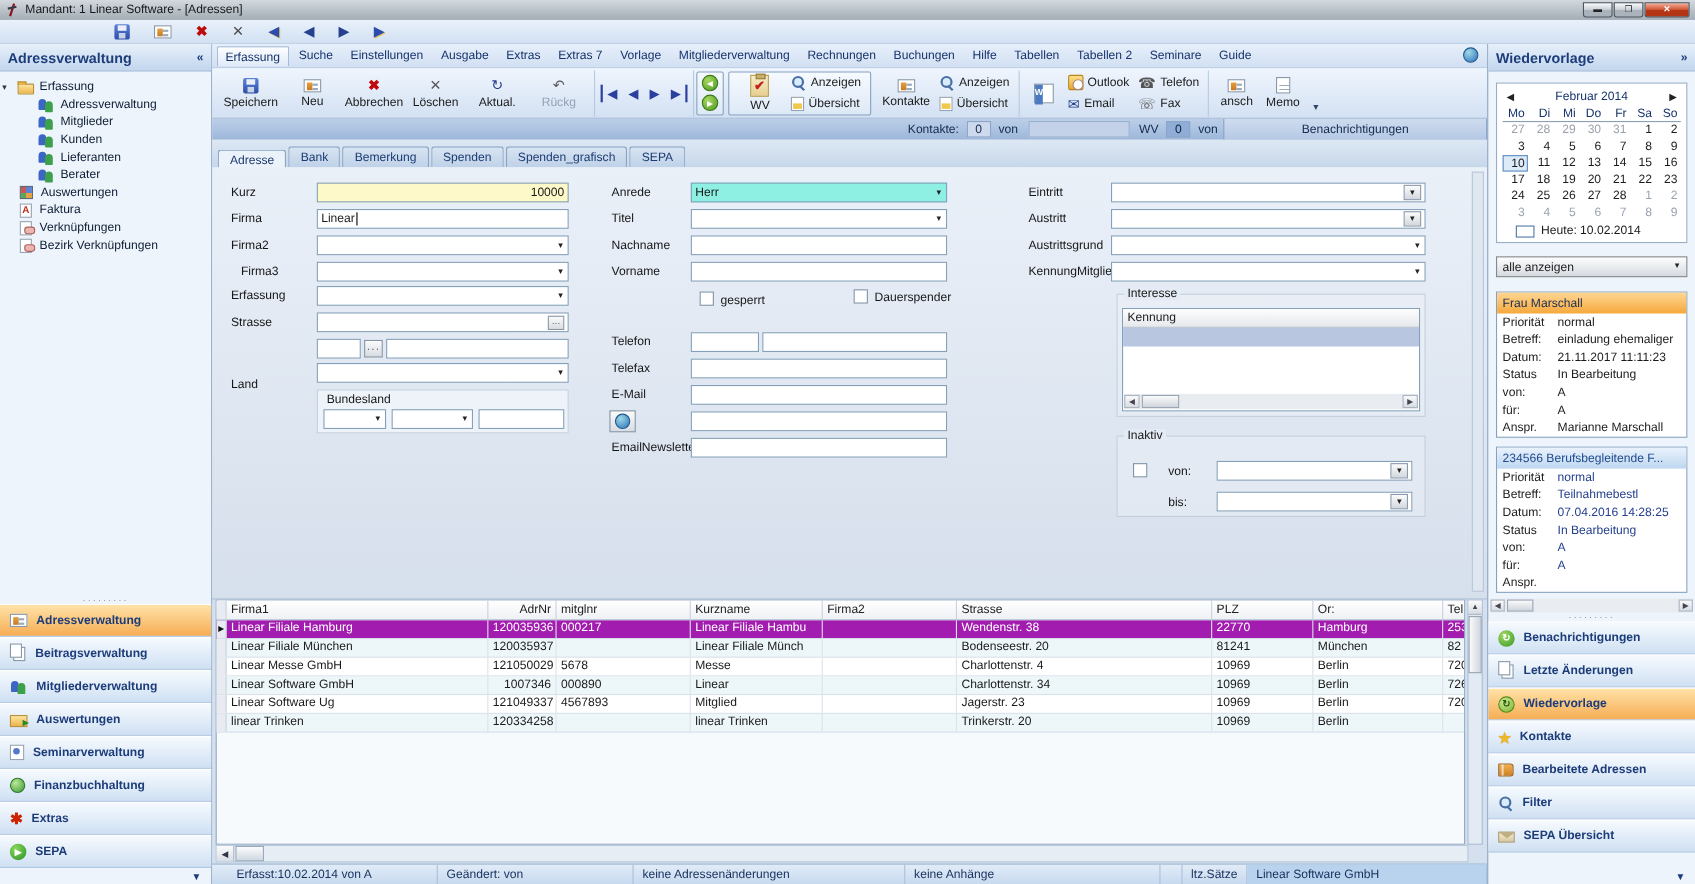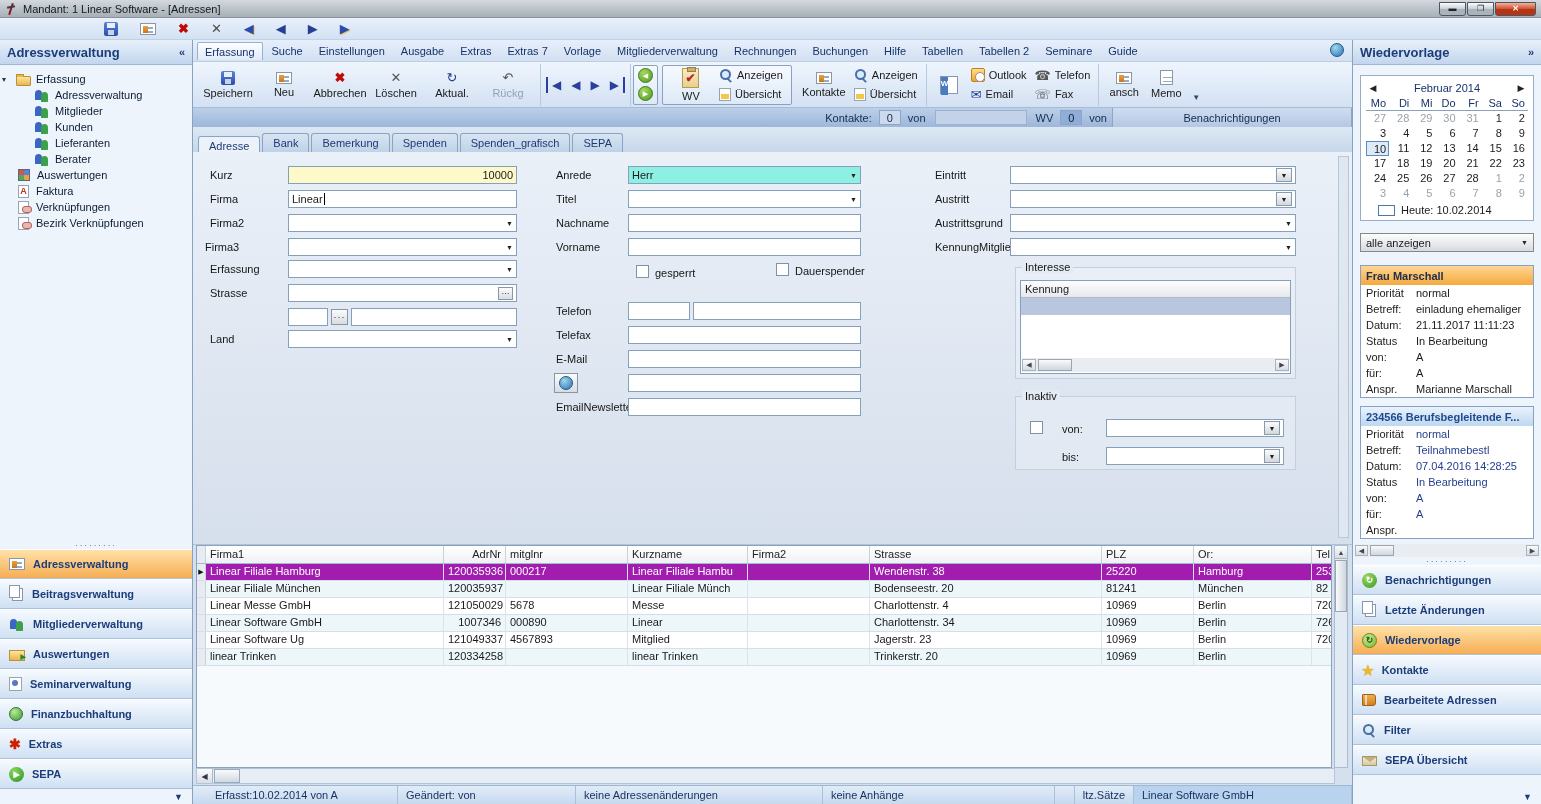--- a/index.html
+++ b/index.html
@@ -180,21 +180,21 @@
 .cal-grid{display:grid;grid-template-columns:repeat(7,1fr)}
 .cal-cell{height:15px;text-align:right;padding:1px 3px 0 0;color:#1c1c1c}
 .cal-cell.mut{color:#9aa2ac}
 .cal-cell.sel{border:1px solid #5a8cc0;background:#ddeaf8;padding-right:2px}
 .cal-today{display:flex;align-items:center;gap:6px;padding:3px 0 1px 12px}
 .todaybox{width:17px;height:11px;border:1px solid #4a78a8;background:#fff;flex:none}
 .filtersel{margin:12px 7px 0;height:19px;border:1px solid #888;background:linear-gradient(#fdfdfd,#d6dbe1);display:flex;align-items:center;padding:0 5px;flex:none}
 .filtersel .da{margin-left:auto;font-size:7px;color:#222}
 .card{margin:13px 7px 0;background:#fff;border:1px solid #86a2c2;flex:none}
 .card+.card{margin-top:8px}
-.card-h{height:19px;padding:0 5px;font-weight:bold;display:flex;align-items:center;white-space:nowrap;overflow:hidden}
+.card-h{height:19px;padding:0 5px;font-weight:normal;display:flex;align-items:center;white-space:nowrap;overflow:hidden}
 .card.orange .card-h{background:linear-gradient(#ffd694,#f5a93c);color:#203050}
 .card.blue .card-h{background:linear-gradient(#eaf2fc,#bed7f0);color:#1e4a8c}
 .card-row{display:flex;height:16px;align-items:center;padding:0 5px;white-space:nowrap;overflow:hidden}
 .card-row .k{width:50px;flex:none;color:#222}
 .rp-scroll{margin:5px 2px 0;height:13px;background:#e9edf2;display:flex;align-items:center;flex:none}
 .rp-scroll .arr{width:13px;height:11px;display:flex;align-items:center;justify-content:center;font-size:7px;background:linear-gradient(#fafafa,#d8dce2);border:1px solid #aab4c0;color:#445}
 .rp-scroll .thumb{width:24px;height:11px;background:linear-gradient(#fafafa,#d0d6dd);border:1px solid #9aa6b2;margin-left:2px}
 .rp-scroll .sp{flex:1}
 .ic-notif{width:15px;height:15px;border-radius:50%;background:radial-gradient(circle at 35% 30%,#9ed860,#3a9828);color:#fff;display:inline-flex;align-items:center;justify-content:center;font-size:9px;flex:none}
 .ic-wvg{width:15px;height:15px;border-radius:50%;background:radial-gradient(circle at 35% 30%,#cde890,#7ab838);border:1px solid #5a8c20;color:#2a5a10;display:inline-flex;align-items:center;justify-content:center;font-size:9px;flex:none}
@@ -471,33 +471,39 @@
       <div class="fld yellow" style="left:95px;top:14px;width:229px">
           <span class="val">10000</span>
         </div>
       <span class="lbl" style="left:17px;top:41px">Firma</span>
       <div class="fld" style="left:95px;top:38px;width:229px">
           <span class="val">Linear</span>
           <span class="caret"></span>
         </div>
       <span class="lbl" style="left:17px;top:65px">Firma2</span>
       <div class="fld combo" style="left:95px;top:62px;width:229px"></div>
-      <span class="lbl" style="left:12px;top:89px">Firma3</span>
+      <span class="lbl" style="left:26px;top:89px">Firma3</span>
       <div class="fld combo" style="left:95px;top:86px;width:229px"></div>
       <span class="lbl" style="left:17px;top:111px">Erfassung</span>
       <div class="fld combo" style="left:95px;top:108px;width:229px"></div>
       <span class="lbl" style="left:17px;top:135px">Strasse</span>
       <div class="fld" style="left:95px;top:132px;width:229px">
           <span class="dots-in">···</span>
         </div>
       <div class="fld" style="left:95px;top:156px;width:40px"></div>
       <div class="dotbtn" style="left:138px;top:157px">···</div>
       <div class="fld" style="left:158px;top:156px;width:166px"></div>
-      <span class="lbl" style="left:17px;top:181px">Land</span>
+      <span class="lbl" style="left:17px;top:192px">Land</span>
       <div class="fld combo" style="left:95px;top:178px;width:229px"></div>
+      <div class="grp" style="left:95px;top:202px;width:229px;height:40px;background:#eef3fa">
+        <span class="lbl" style="left:8px;top:2px">Bundesland</span>
+        <div class="fld combo" style="left:5px;top:17px;width:57px"></div>
+        <div class="fld combo" style="left:67px;top:17px;width:74px"></div>
+        <div class="fld" style="left:146px;top:17px;width:78px"></div>
+      </div>
 
       <span class="lbl" style="left:363px;top:17px">Anrede</span>
       <div class="fld combo cyan" style="left:435px;top:14px;width:233px">
           <span class="val">Herr</span>
         </div>
       <span class="lbl" style="left:363px;top:41px">Titel</span>
       <div class="fld combo" style="left:435px;top:38px;width:233px"></div>
       <span class="lbl" style="left:363px;top:65px">Nachname</span>
       <div class="fld" style="left:435px;top:62px;width:233px"></div>
       <span class="lbl" style="left:363px;top:89px">Vorname</span>
@@ -579,21 +585,21 @@
       <div>
 
           <div class="tr">
             <span class="mk"></span>
             <span class="td c1">Linear Filiale Hamburg</span>
             <span class="td c2">120035936</span>
             <span class="td c3">000217</span>
             <span class="td c4">Linear Filiale Hambu</span>
             <span class="td c5"></span>
             <span class="td c6">Wendenstr. 38</span>
-            <span class="td c7">25220</span>
+            <span class="td c7">22770</span>
             <span class="td c8">Hamburg</span>
             <span class="td c9">253</span>
           </div>
 
           <div class="tr">
             <span class="mk"></span>
             <span class="td c1">Linear Filiale München</span>
             <span class="td c2">120035937</span>
             <span class="td c3"></span>
             <span class="td c4">Linear Filiale Münch</span>

